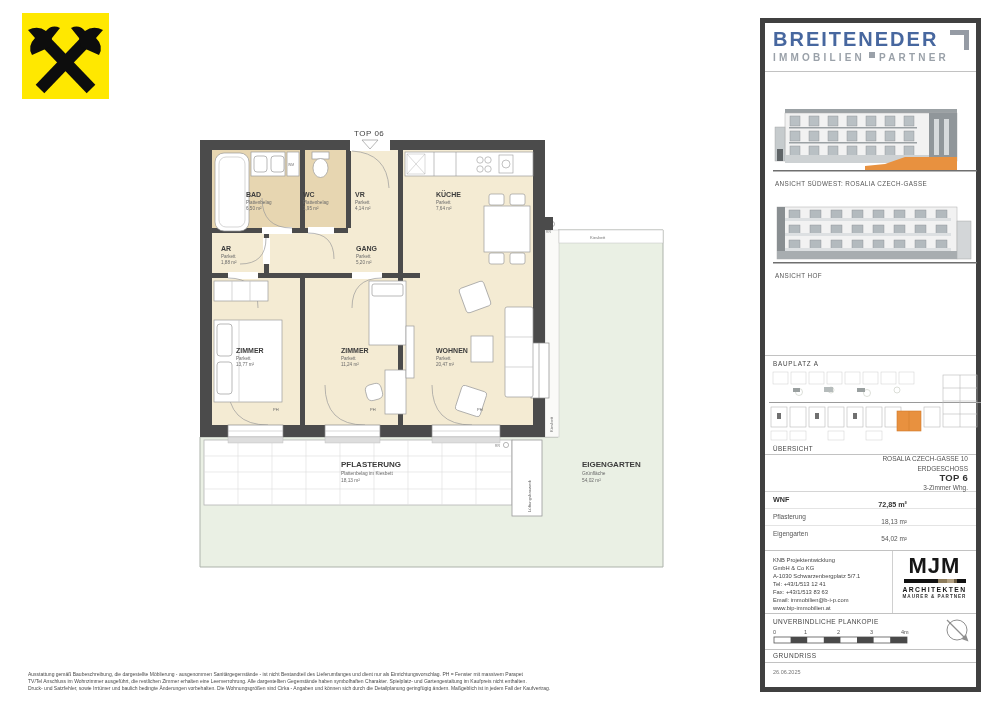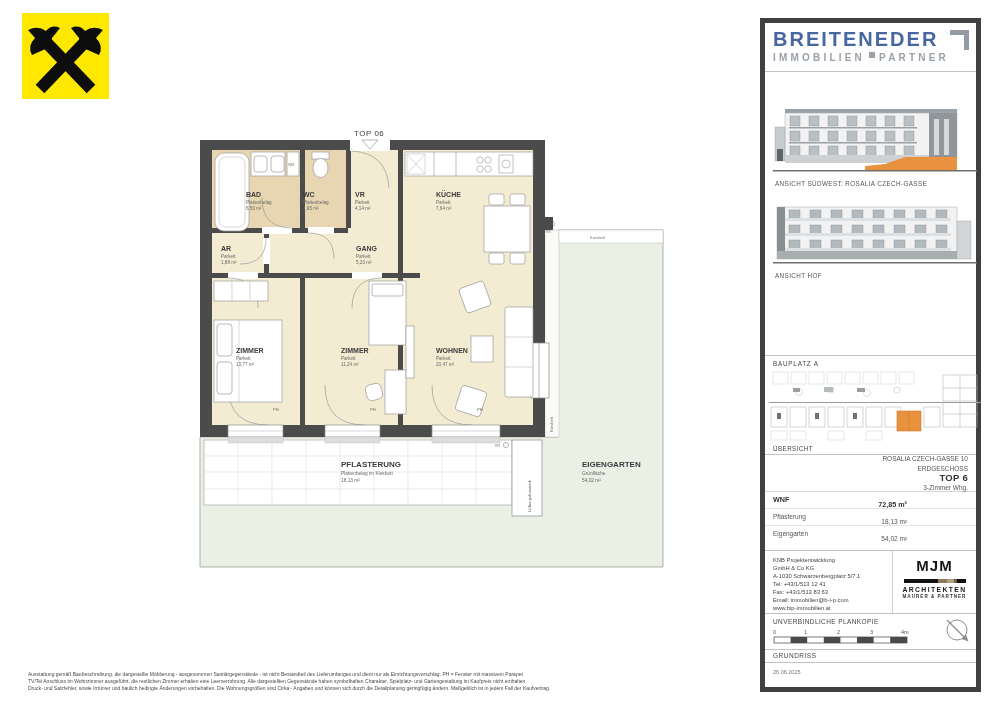--- a/index.html
+++ b/index.html
@@ -40,21 +40,21 @@
   .s-row { display:flex; align-items:center; height:16px; padding:0 8px; border-bottom:1px solid #e4e4e4; }
   .s-row:last-child { border-bottom:none; }
   .s-label { width:72px; }
   .s-value { width:62px; text-align:right;margin-top:10px; }
   .s-bold .s-label, .s-bold .s-value { font-weight:bold; font-size:7.2px; color:#333; }
 
   .sb-contact { height:64px; border-top:1px solid #c2c2c2; display:flex; box-sizing:border-box; }
   .contact-col { flex:1; padding:5px 4px 0 8px; font-size:5.8px; line-height:8px; color:#444; }
   .mjm-col { width:84px; border-left:1px solid #d0d0d0; display:flex; flex-direction:column;
              align-items:center; padding-top:5px; box-sizing:border-box; }
-  .mjm-word { font-size:15px; font-weight:bold; color:#161616; line-height:20px; letter-spacing:1px; }
+  .mjm-word { font-size:22px; font-weight:bold; color:#161616; line-height:20px; letter-spacing:1px; }
   .mjm-bar  { width:62px; height:4px; margin:3px 0 3px;
               background:linear-gradient(90deg,#111 0 55%,#8d7c5c 55% 70%,#b3a183 70% 80%,#6e5f46 80% 86%,#111 86% 100%); }
   .mjm-arch { font-size:6.8px; font-weight:bold; letter-spacing:1.4px; color:#161616; }
   .mjm-partner { font-size:4.6px; font-weight:bold; letter-spacing:1px; color:#333; margin-top:1px; }
 
   .sb-plankopie { height:37px; border-top:1px solid #c2c2c2; position:relative;
                   box-sizing:border-box; padding:4px 8px 0; }
   .plankopie-text { font-size:6.5px; color:#444; letter-spacing:.4px; }
   .north { position:absolute; right:5px; top:2px; }
   .scalebar { margin-top:1px; display:block; }

